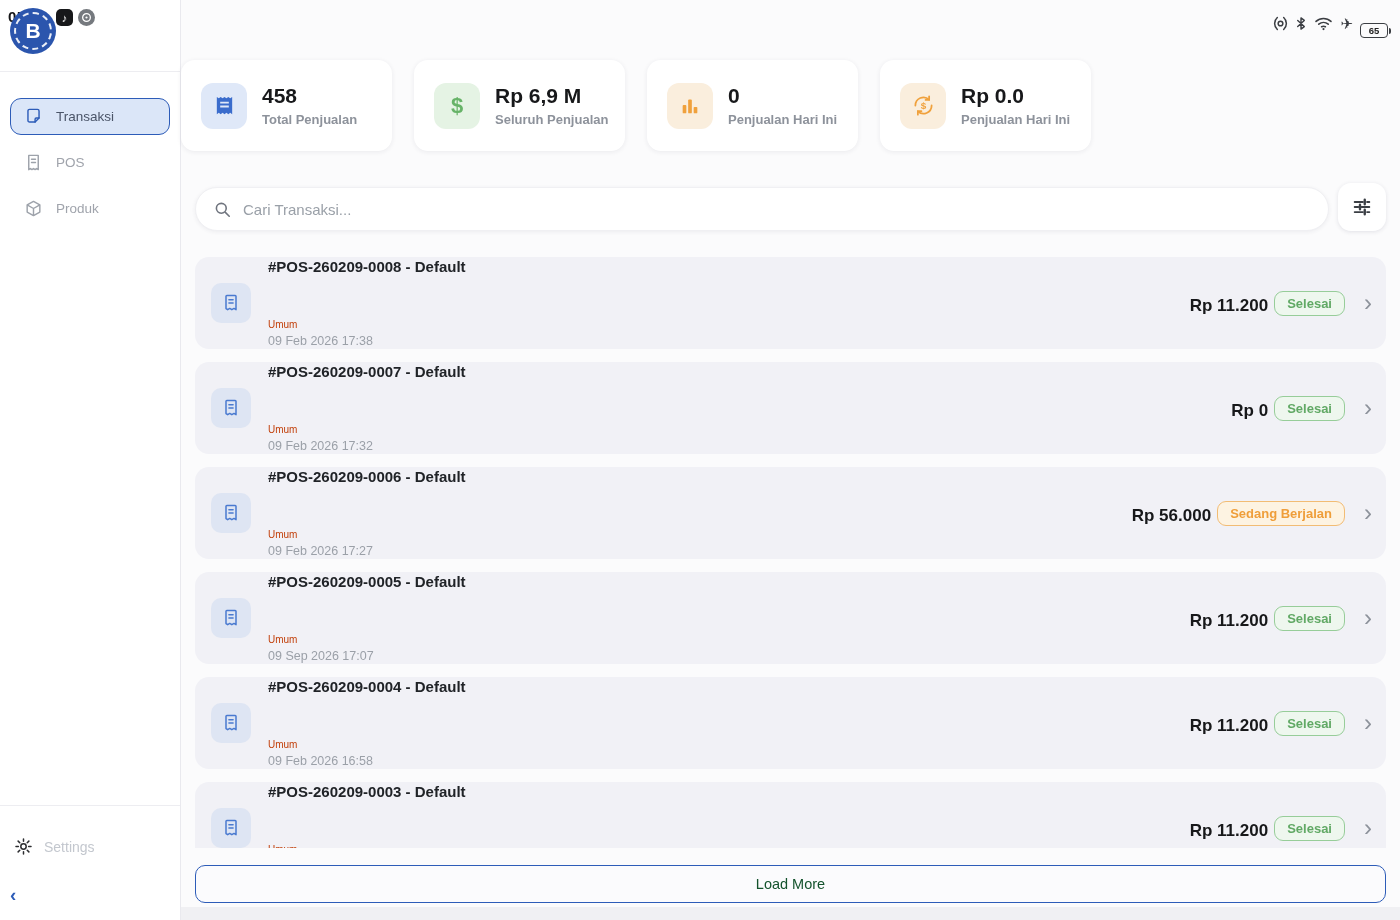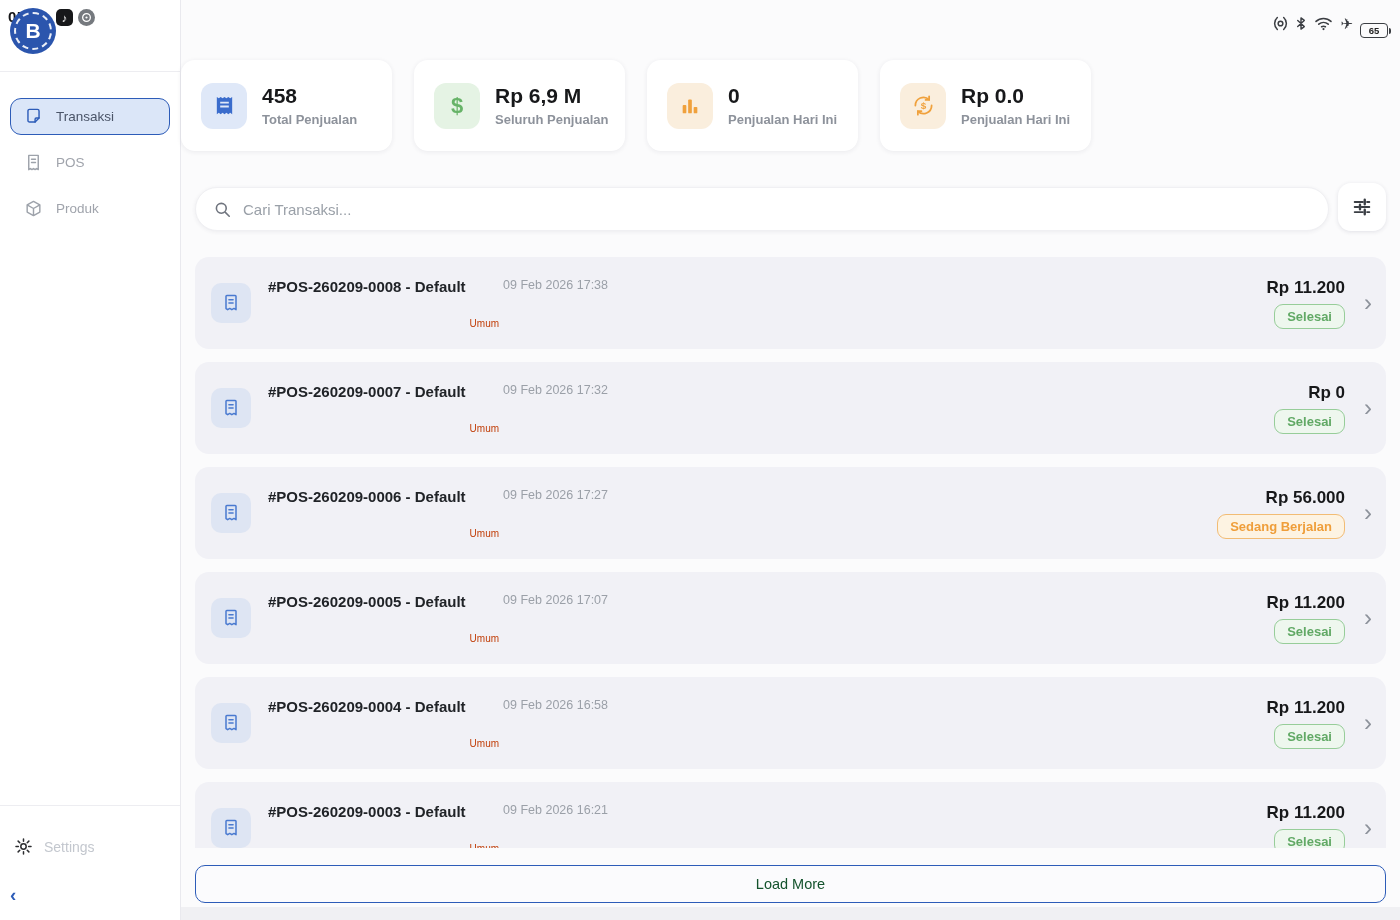--- a/index.html
+++ b/index.html
@@ -105,25 +105,25 @@
 
   .list { margin:26px 14px 0; display:flex; flex-direction:column; gap:13px; }
   .row {
     height:92px; background:#f1f1f6; border-radius:14px;
     display:flex; align-items:center; padding:0 10px 0 16px; cursor:pointer;
   }
   .row-icon {
     width:40px; height:40px; border-radius:10px; background:#dee5f3; color:#4a7ad0;
     display:flex; align-items:center; justify-content:center; margin-right:17px; flex:none;
   }
-  .row-main { flex:1; display:flex; flex-direction:row; gap:4px; }
+  .row-main { flex:1; display:flex; flex-direction:column; gap:4px; }
   .row-title { font-size:15px; font-weight:bold; color:#202327; }
   .row-sub { font-size:10px; color:#c2410c;margin-top:40px; }
   .row-date { font-size:12.5px; color:#9ba0a8; }
-  .row-right { display:flex; flex-direction:column; align-items:flex-end; gap:6px; margin-right:15px; }
+  .row-right { display:flex; flex-direction:row; align-items:flex-end; gap:6px; margin-right:15px; }
   .row-amount { font-size:17px; font-weight:bold; color:#17181a; }
   .badge { font-size:13px; font-weight:bold; padding:4px 12px; border-radius:9px; border:1.5px solid; }
   .badge.success { color:#61a965; border-color:#97cd99; background:#eef7ee; }
   .badge.warning { color:#ef9e3a; border-color:#f2bc74; background:#fdf3e2; }
   .chevron { color:#8d929b; font-size:24px; line-height:1; padding:0 4px; }
 
   .footer { position:absolute; left:0; right:0; bottom:0; height:72px; background:#fbfbfc; }
   .load-more {
     position:absolute; left:14px; right:14px; top:17px; height:38px;
     border:1.5px solid #2d5cb8; border-radius:10px; background:#fbfbfd;
@@ -360,21 +360,21 @@
   <div class="row">
     <div class="row-icon">
           <svg width="20" height="20" viewBox="0 0 24 24" fill="none" stroke="currentColor" stroke-width="1.8" stroke-linejoin="round" stroke-linecap="round">
             <path d="M7 3h10a1 1 0 0 1 1 1v16l-2.4-1.5L13 20l-2.5-1.5L8 20l-2-1.3V4a1 1 0 0 1 1-1z"></path>
             <path d="M9.5 8h5M9.5 12h5"></path>
           </svg>
         </div>
     <div class="row-main">
       <div class="row-title">#POS-260209-0005 - Default</div>
       <div class="row-sub">Umum</div>
-      <div class="row-date">09 Feb 2026 17:07</div>
+      <div class="row-date">09 Sep 2026 17:07</div>
     </div>
     <div class="row-right">
       <div class="row-amount">Rp 11.200</div>
       <div class="badge success">Selesai</div>
     </div>
     <div class="chevron">›</div>
   </div>
 
   <div class="row">
     <div class="row-icon">

